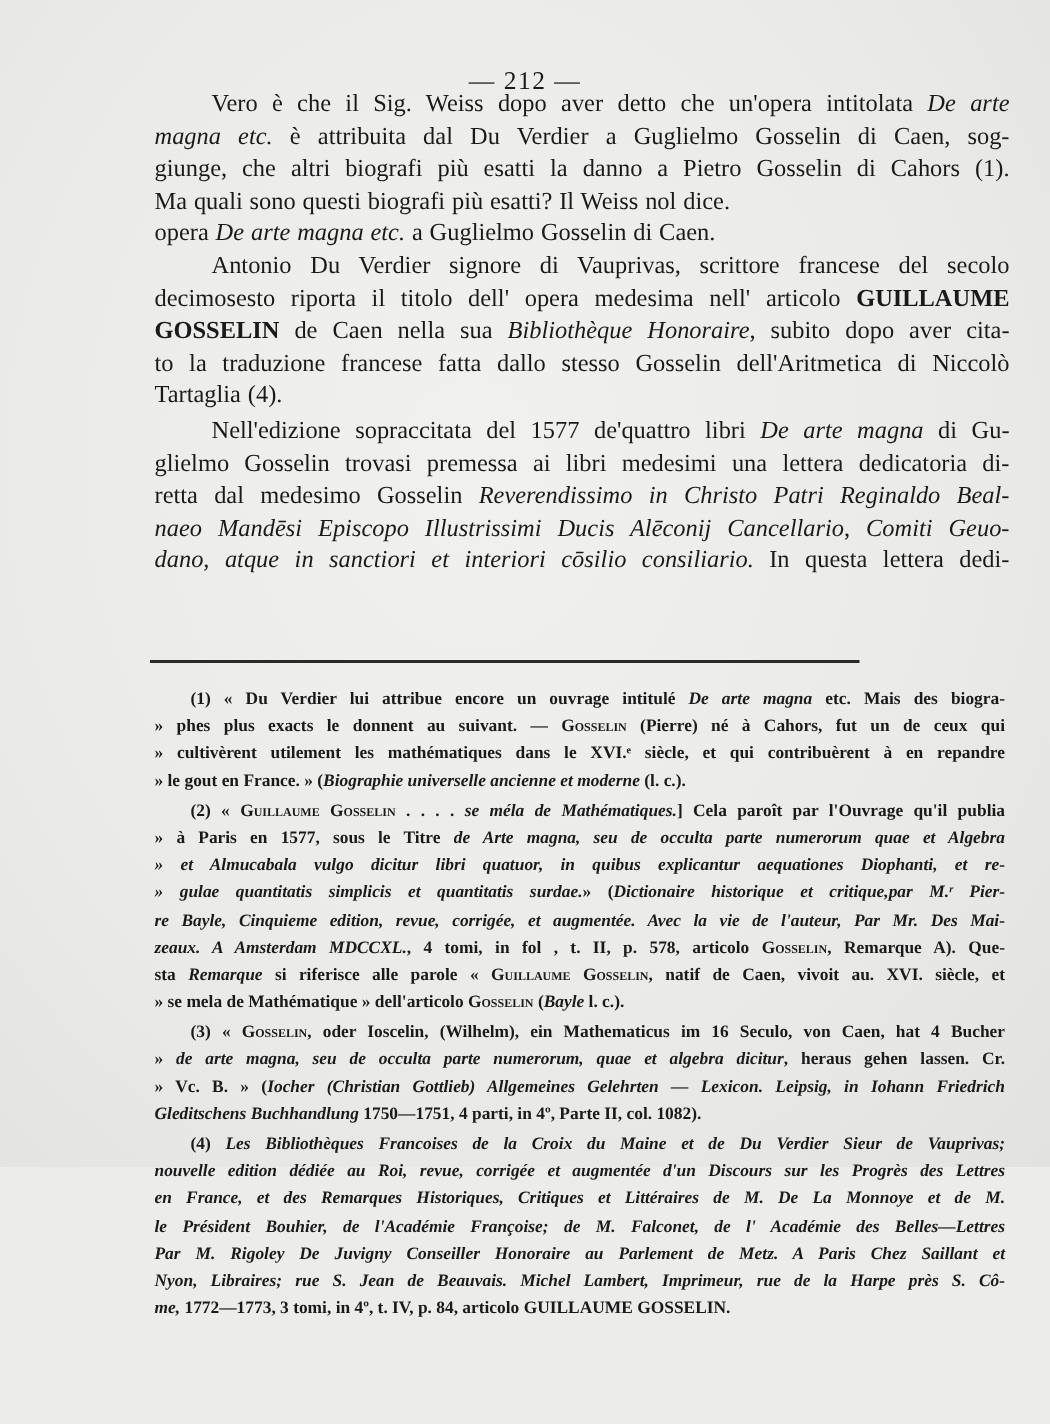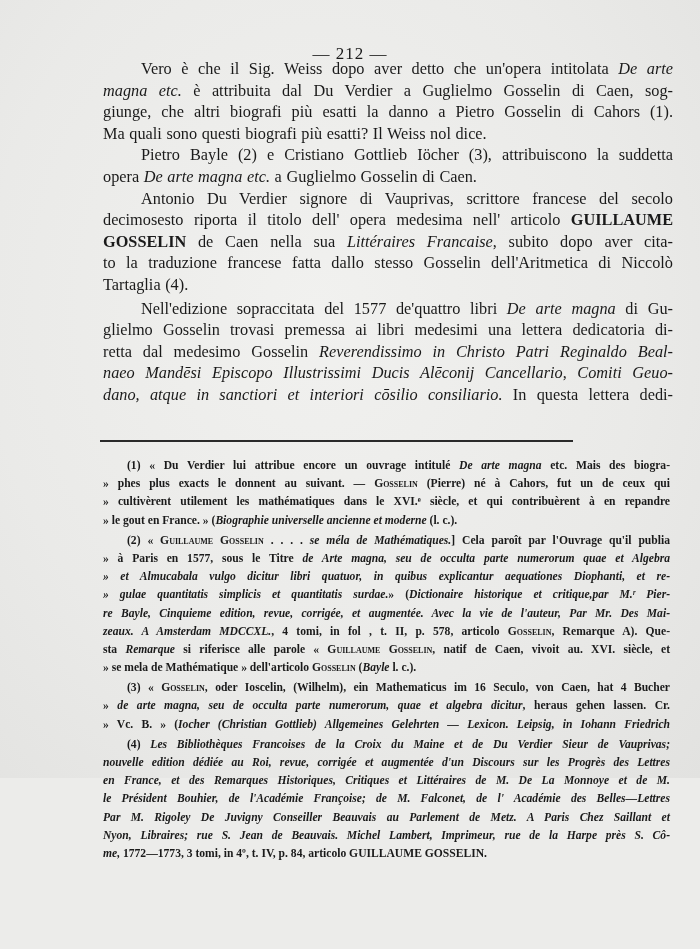--- a/index.html
+++ b/index.html
@@ -82,25 +82,24 @@
 <body>
 
 <div class="page">
   <div class="page-number">— 212 —</div>
 
   <div class="body-text" id="body-text">
       <div class="line indent"><span>Vero è che il Sig. Weiss dopo aver detto che un'opera intitolata </span><span class="i">De arte</span></div>
       <div class="line"><span class="i">magna etc.</span><span> è attribuita dal Du Verdier a Guglielmo Gosselin di Caen, sog-</span></div>
       <div class="line"><span>giunge, che altri biografi più esatti la danno a Pietro Gosselin di Cahors (1).</span></div>
       <div class="line last"><span>Ma quali sono questi biografi più esatti? Il Weiss nol dice.</span></div>
-      <div class="line indent"><span>Pietro Bayle (2) e Cristiano Gottlieb Iöcher (3), attribuiscono la suddetta</span></div>
       <div class="line last"><span>opera </span><span class="i">De arte magna etc.</span><span> a Guglielmo Gosselin di Caen.</span></div>
       <div class="line indent"><span>Antonio Du Verdier signore di Vauprivas, scrittore francese del secolo</span></div>
       <div class="line"><span>decimosesto riporta il titolo dell' opera medesima nell' articolo </span><span class="b">GUILLAUME</span></div>
-      <div class="line"><span class="b">GOSSELIN</span><span> de Caen nella sua </span><span class="i">Littéraires Francaise</span><span>, subito dopo aver cita-</span></div>
+      <div class="line"><span class="b">GOSSELIN</span><span> de Caen nella sua </span><span class="i">Bibliothèque Honoraire</span><span>, subito dopo aver cita-</span></div>
       <div class="line"><span>to la traduzione francese fatta dallo stesso Gosselin dell'Aritmetica di Niccolò</span></div>
       <div class="line last"><span>Tartaglia (4).</span></div>
       <div class="line indent gap"><span>Nell'edizione sopraccitata del 1577 de'quattro libri </span><span class="i">De arte magna</span><span> di Gu-</span></div>
       <div class="line"><span>glielmo Gosselin trovasi premessa ai libri medesimi una lettera dedicatoria di-</span></div>
       <div class="line"><span>retta dal medesimo Gosselin </span><span class="i">Reverendissimo in Christo Patri Reginaldo Beal-</span></div>
       <div class="line"><span class="i">naeo Mandēsi Episcopo Illustrissimi Ducis Alēconij Cancellario</span><span>, </span><span class="i">Comiti Geuo-</span></div>
       <div class="line"><span class="i">dano, atque in sanctiori et interiori cōsilio consiliario.</span><span> In questa lettera dedi-</span></div>
     </div>
 
   <div class="rule"></div>
@@ -114,21 +113,22 @@
       <div class="nline"><span>» à Paris en 1577, sous le Titre </span><span class="i">de Arte magna, seu de occulta parte numerorum quae et Algebra</span></div>
       <div class="nline"><span class="i">» et Almucabala vulgo dicitur libri quatuor, in quibus explicantur aequationes Diophanti, et re-</span></div>
       <div class="nline"><span class="i">» gulae quantitatis simplicis et quantitatis surdae.</span><span>» (</span><span class="i">Dictionaire historique et critique,par M.ʳ Pier-</span></div>
       <div class="nline"><span class="i">re Bayle, Cinquieme edition, revue, corrigée, et augmentée. Avec la vie de l'auteur, Par Mr. Des Mai-</span></div>
       <div class="nline"><span class="i">zeaux. A Amsterdam MDCCXL.</span><span>, 4 tomi, in fol , t. II, p. 578, articolo </span><span class="sc">Gosselin</span><span>, Remarque A). Que-</span></div>
       <div class="nline"><span>sta </span><span class="i">Remarque</span><span> si riferisce alle parole « </span><span class="sc">Guillaume Gosselin</span><span>, natif de Caen, vivoit au. XVI. siècle, et</span></div>
       <div class="nline last"><span>» se mela de Mathématique » dell'articolo </span><span class="sc">Gosselin</span><span> (</span><span class="i">Bayle</span><span> l. c.).</span></div>
       <div class="nline indent gap"><span>(3) « </span><span class="sc">Gosselin</span><span>, oder Ioscelin, (Wilhelm), ein Mathematicus im 16 Seculo, von Caen, hat 4 Bucher</span></div>
       <div class="nline"><span>» </span><span class="i">de arte magna, seu de occulta parte numerorum, quae et algebra dicitur</span><span>, heraus gehen lassen. Cr.</span></div>
       <div class="nline"><span>» Vc. B. » (</span><span class="i">Iocher (Christian Gottlieb) Allgemeines Gelehrten — Lexicon. Leipsig, in Iohann Friedrich</span></div>
+      <div class="nline last"><span class="i">Gleditschens Buchhandlung</span><span> 1750—1751, 4 parti, in 4º, Parte II, col. 1082).</span></div>
       <div class="nline indent gap"><span>(4) </span><span class="i">Les Bibliothèques Francoises de la Croix du Maine et de Du Verdier Sieur de Vauprivas;</span></div>
       <div class="nline"><span class="i">nouvelle edition dédiée au Roi, revue, corrigée et augmentée d'un Discours sur les Progrès des Lettres</span></div>
       <div class="nline"><span class="i">en France, et des Remarques Historiques, Critiques et Littéraires de M. De La Monnoye et de M.</span></div>
       <div class="nline"><span class="i">le Président Bouhier, de l'Académie Françoise; de M. Falconet, de l' Académie des Belles—Lettres</span></div>
-      <div class="nline"><span class="i">Par M. Rigoley De Juvigny Conseiller Beauvais au Parlement de Metz. A Paris Chez Saillant et</span></div>
+      <div class="nline"><span class="i">Par M. Rigoley De Juvigny Conseiller Honoraire au Parlement de Metz. A Paris Chez Saillant et</span></div>
       <div class="nline"><span class="i">Nyon, Libraires; rue S. Jean de Beauvais. Michel Lambert, Imprimeur, rue de la Harpe près S. Cô-</span></div>
       <div class="nline last"><span class="i">me,</span><span> 1772—1773, 3 tomi, in 4º, t. IV, p. 84, articolo </span><span>GUILLAUME GOSSELIN.</span></div>
     </div>
 </div>
 
 </body></html>

